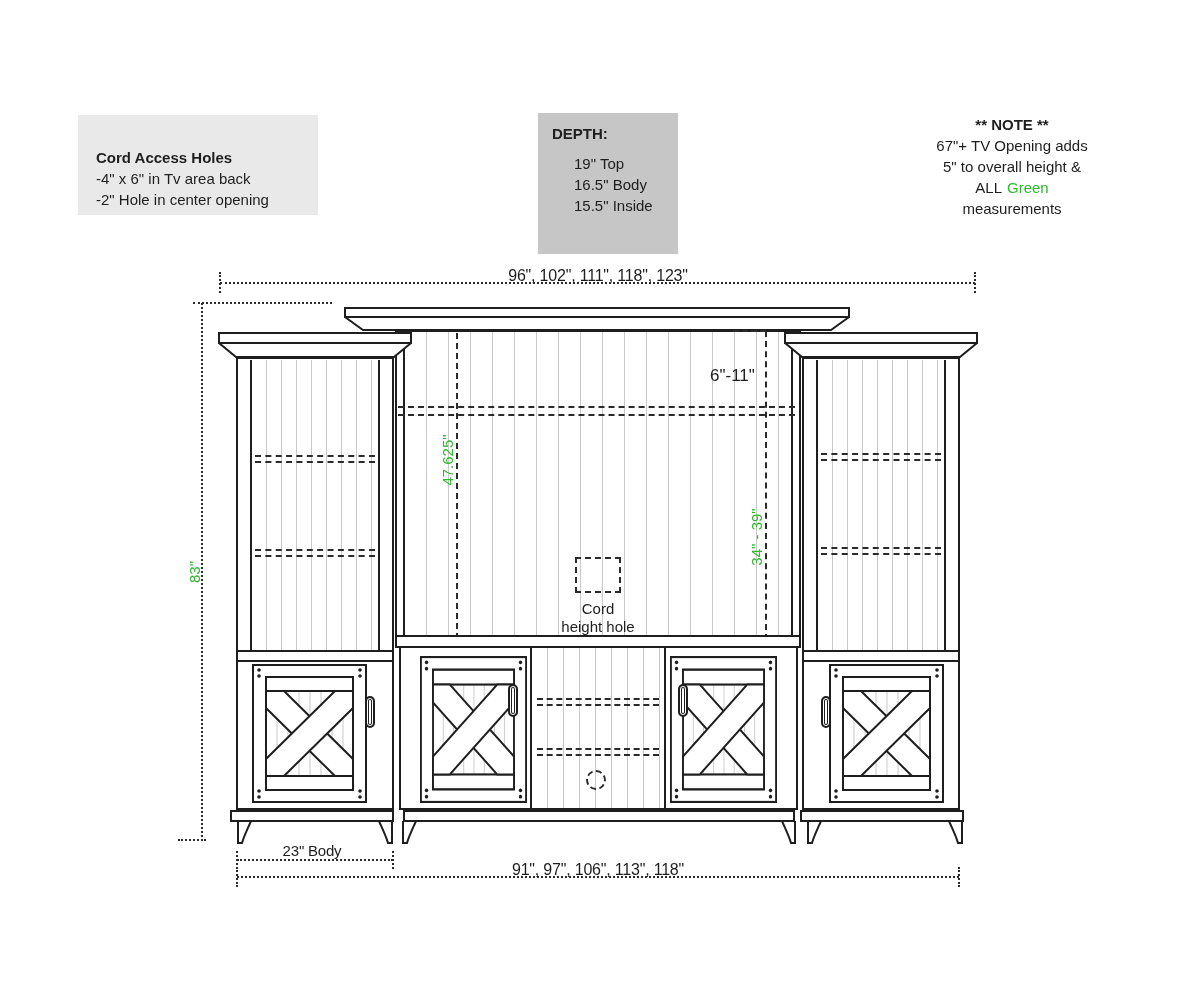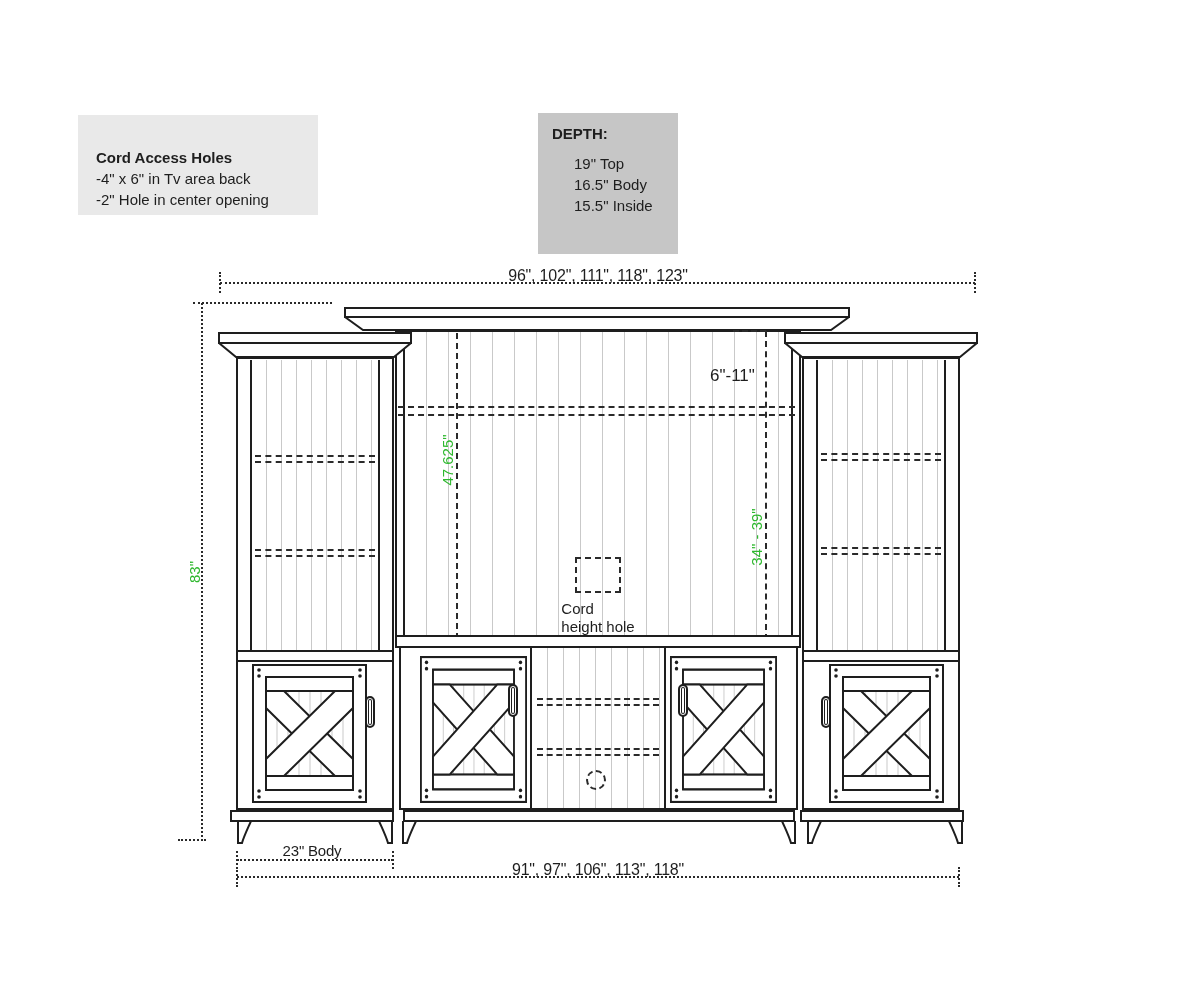--- a/index.html
+++ b/index.html
@@ -29,21 +29,21 @@
   .sideframe{border-left:2px solid #1e1e1e;border-right:2px solid #1e1e1e;background:#fff;box-sizing:border-box;}
   .bb15{background-image:repeating-linear-gradient(90deg,#fff 0px,#fff 14px,#c9c9c9 14px,#c9c9c9 15px);}
   .bb16{background-image:repeating-linear-gradient(90deg,#fff 0px,#fff 15px,#c9c9c9 15px,#c9c9c9 16px);}
   .bb22{background-image:repeating-linear-gradient(90deg,#fff 0px,#fff 21px,#c9c9c9 21px,#c9c9c9 22px);}
   .divider{border-top:2px solid #1e1e1e;border-bottom:2px solid #1e1e1e;background:#fff;box-sizing:border-box;}
   .glow{background:radial-gradient(closest-side at 50% 0%,rgba(255,230,50,0.95),rgba(255,240,120,0.55) 55%,rgba(255,248,190,0.28) 78%,rgba(255,255,255,0) 100%);}
   .handle{border:2px solid #1e1e1e;border-radius:6px;background:#fff;box-sizing:border-box;
           box-shadow:inset 0 0 0 1px #fff,inset 0 0 0 2px #1e1e1e;}
   .holec{border:2px dashed #2a2a2a;border-radius:50%;box-sizing:border-box;}
   .cordrect{border:2px dashed #2a2a2a;box-sizing:border-box;}
-  .cordlabel{font-size:15px;line-height:18px;transform:translateX(-50%);white-space:nowrap;}
+  .cordlabel{font-size:15px;line-height:18px;text-align:center;transform:translateX(-50%);white-space:nowrap;}
   .smlabel{font-size:15px;white-space:nowrap;}
   svg{display:block;}
 </style>
 </head>
 <body>
 
 <svg width="0" height="0" style="position:absolute">
   <defs>
     <symbol id="xdoor" viewBox="0 0 115 139" preserveAspectRatio="none">
       <rect x="1" y="1" width="113" height="137" fill="#fff" stroke="#1e1e1e" stroke-width="2"></rect>
@@ -98,20 +98,27 @@
   </div>
 
   <div class="abs infobox depthbox" style="left:538px;top:113px;width:140px;height:141px;">
     <div class="bold">DEPTH:</div>
     <div style="height:9px;"></div>
     <div class="indent">19" Top</div>
     <div class="indent">16.5" Body</div>
     <div class="indent">15.5" Inside</div>
   </div>
 
+  <div class="abs notewrap" style="left:900px;top:114px;width:224px;">
+    <div class="bold">** NOTE **</div>
+    <div class="nline">67"+ TV Opening adds</div>
+    <div class="nline">5" to overall height &amp;</div>
+    <div class="nline"><span>ALL</span><span class="green">Green</span></div>
+    <div class="nline">measurements</div>
+  </div>
 
   <div class="abs doth" style="left:220px;top:282px;width:755px;"></div>
   <div class="abs dotv" style="left:219px;top:272px;height:21px;"></div>
   <div class="abs dotv" style="left:974px;top:272px;height:21px;"></div>
   <div class="abs dimlabel" style="left:598px;top:267px;">96", 102", 111", 118", 123"</div>
 
   <div class="abs doth" style="left:193px;top:302px;width:139px;"></div>
   <div class="abs dotv" style="left:201px;top:303px;height:538px;"></div>
   <div class="abs doth" style="left:178px;top:839px;width:28px;"></div>
   <div class="abs vlabel green" style="left:194px;top:572px;">83"</div>

